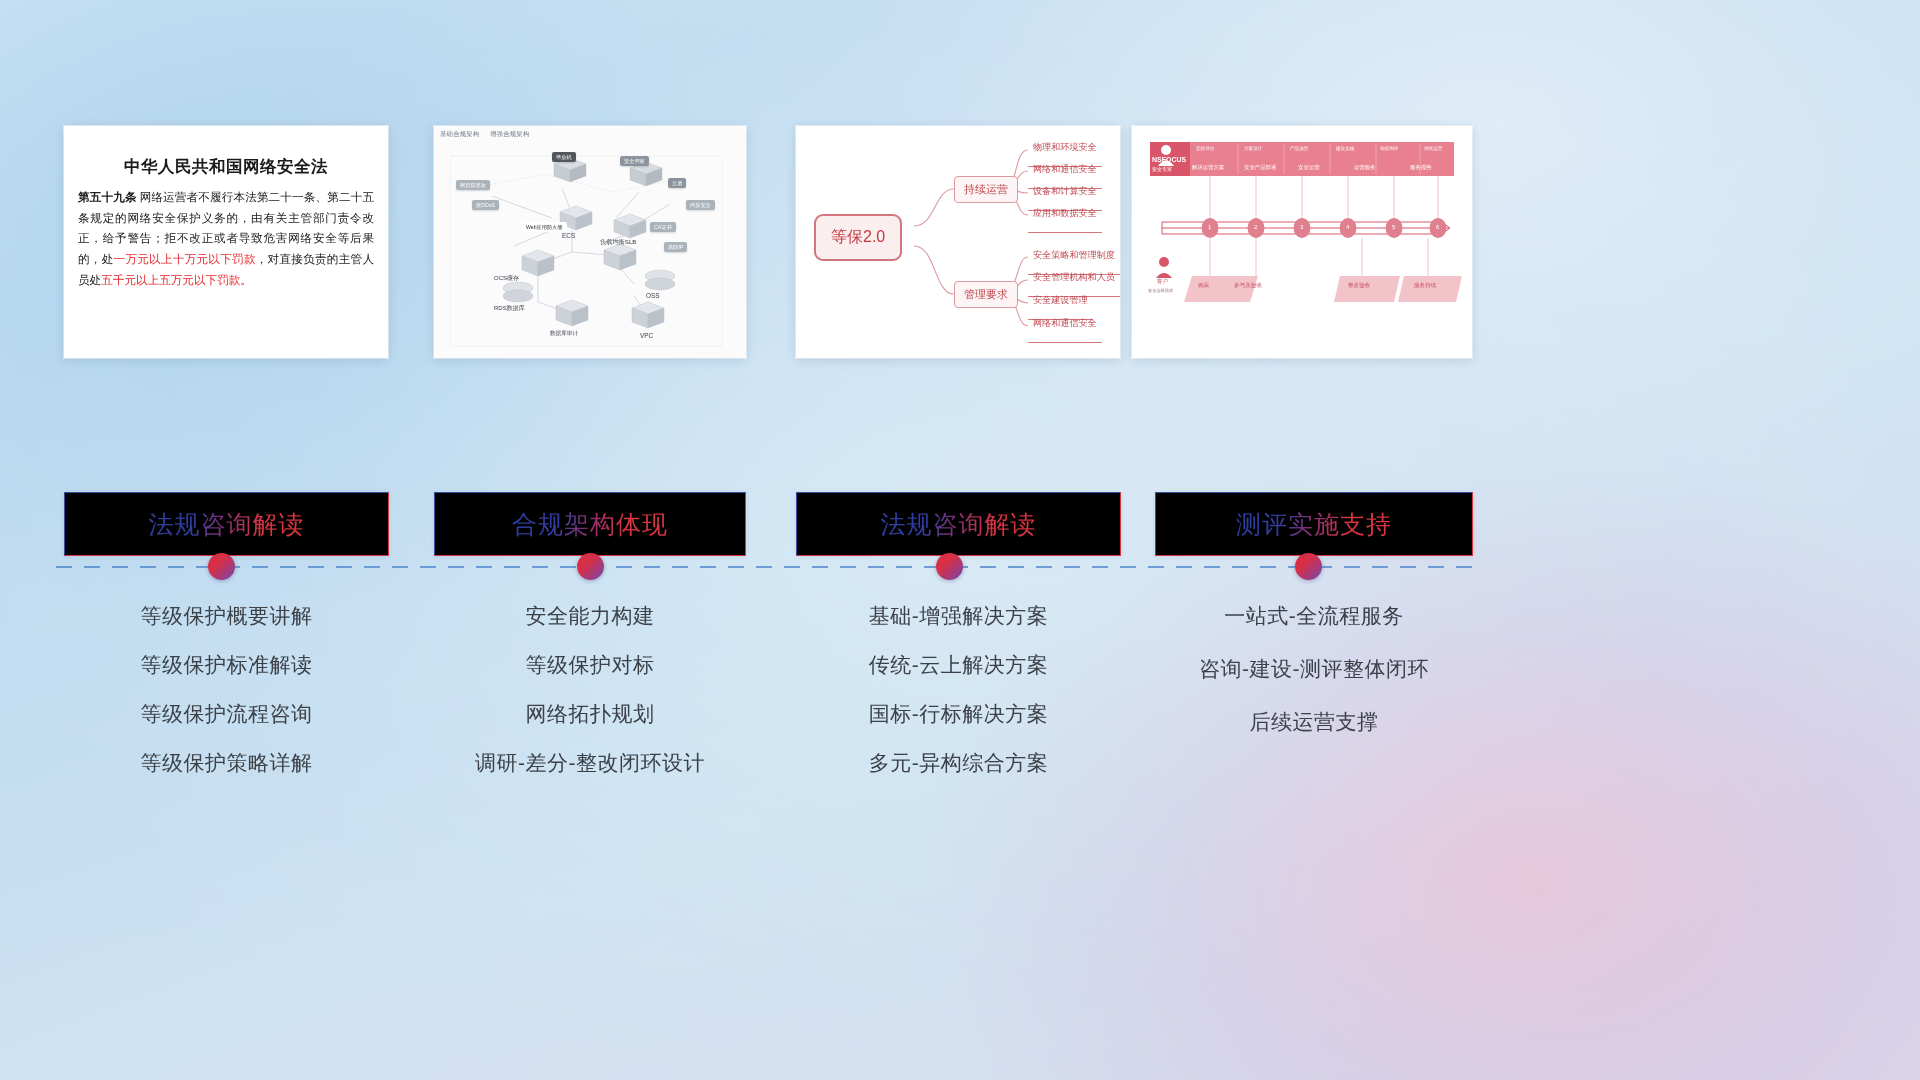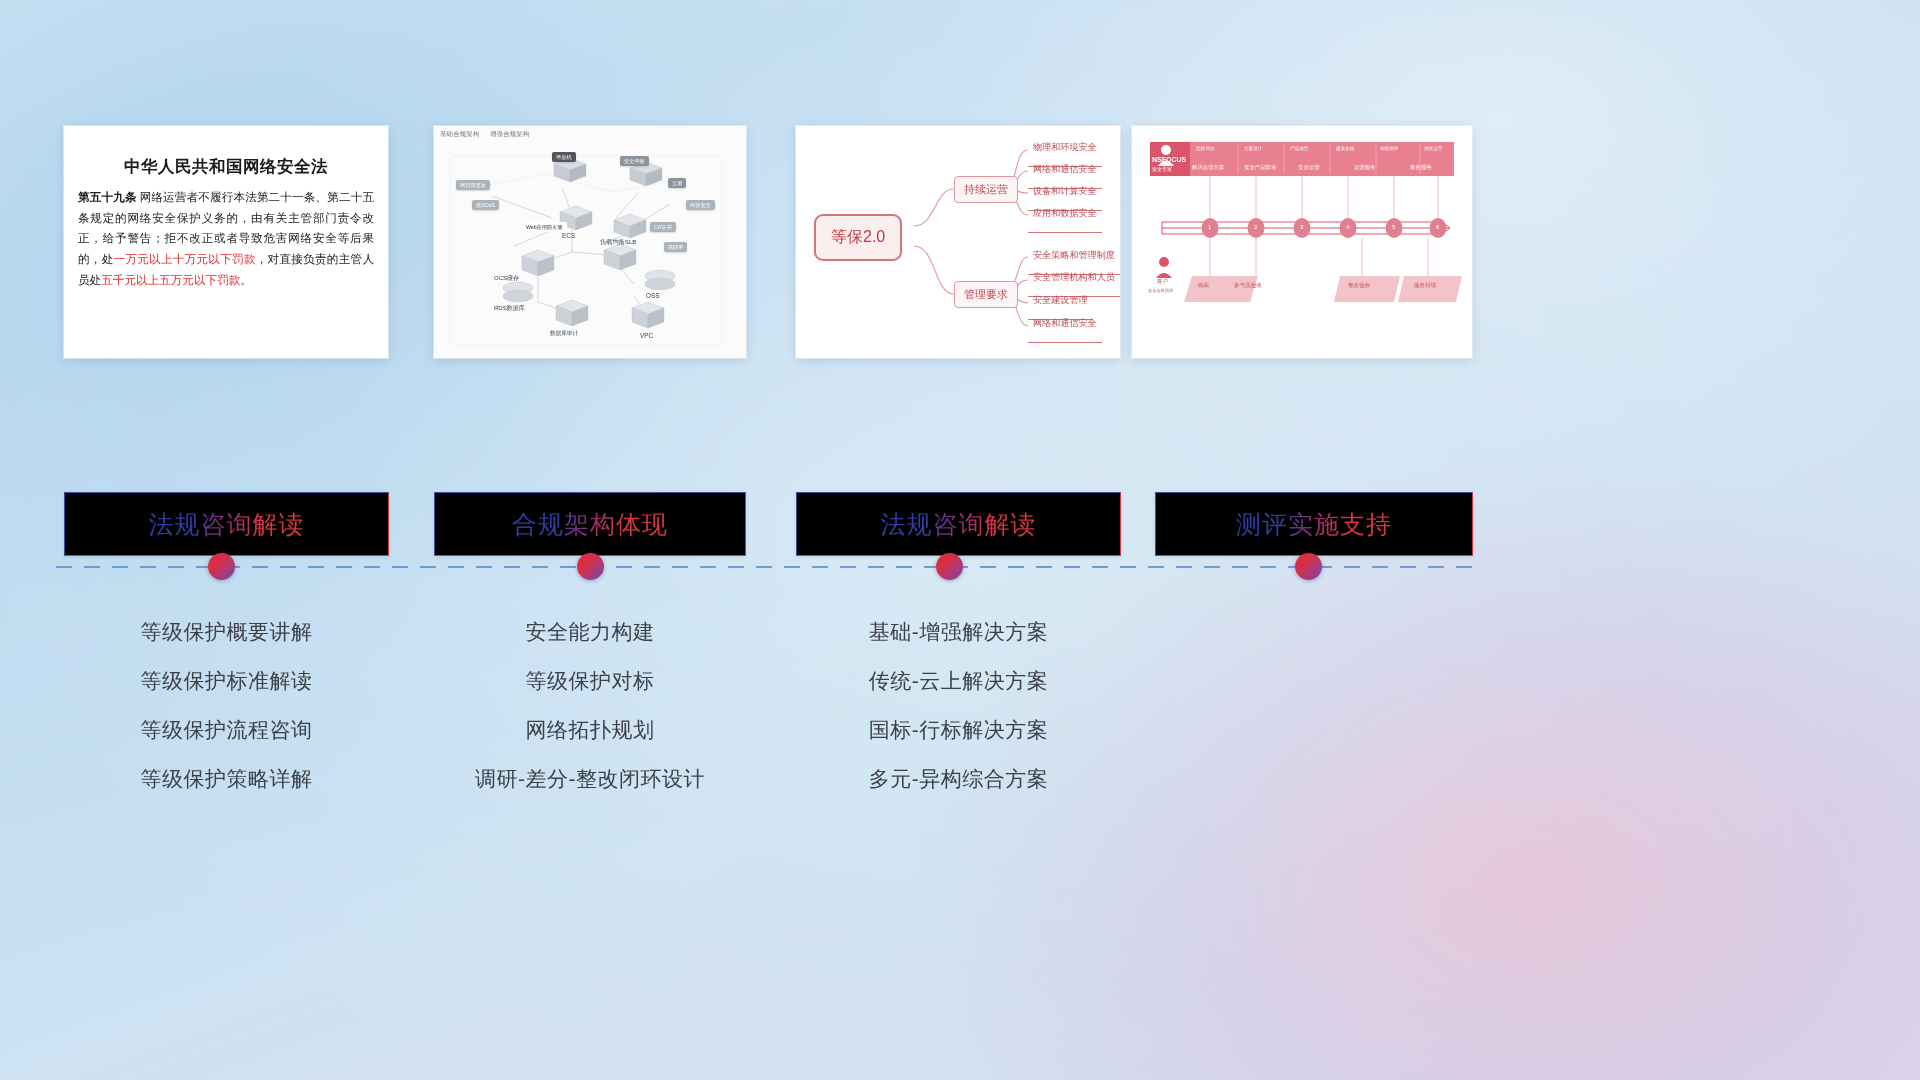--- a/index.html
+++ b/index.html
@@ -128,21 +128,21 @@
     position: absolute; top: -13px; width: 27px; height: 27px; border-radius: 50%;
     background: linear-gradient(135deg, #e02a3c 0%, #d5304a 40%, #9b3d86 75%, #6a4aa8 100%);
     box-shadow: 0 1px 4px rgba(60,40,110,.35);
   }
   .dot.d1 { left: 152px; }
   .dot.d2 { left: 521px; }
   .dot.d3 { left: 880px; }
   .dot.d4 { left: 1239px; }
 
   
-  .cols { position: absolute; top: 621px; left: 0; width: 1644px; height: 200px; }
+  .cols { position: absolute; top: 605px; left: 0; width: 1644px; height: 200px; }
   .col { position: absolute; top: 0; text-align: center; }
   .col.k1 { left: 64px;   width: 325px; }
   .col.k2 { left: 434px;  width: 312px; }
   .col.k3 { left: 796px;  width: 325px; }
   .col.k4 { left: 1155px; width: 318px; }
   .col .it {
     font-size: 21px; color: #3c4148; line-height: 1; margin-bottom: 28px;
     letter-spacing: .5px; white-space: nowrap;
   }
   .col.k4 .it { margin-bottom: 32px; }
@@ -407,13 +407,18 @@
     <div class="it">等级保护对标</div>
     <div class="it">网络拓扑规划</div>
     <div class="it">调研-差分-整改闭环设计</div>
   </div>
   <div class="col k3">
     <div class="it">基础-增强解决方案</div>
     <div class="it">传统-云上解决方案</div>
     <div class="it">国标-行标解决方案</div>
     <div class="it">多元-异构综合方案</div>
   </div>
+  <div class="col k4">
+    <div class="it">一站式-全流程服务</div>
+    <div class="it">咨询-建设-测评整体闭环</div>
+    <div class="it">后续运营支撑</div>
+  </div>
 </div>
 
 </body></html>

